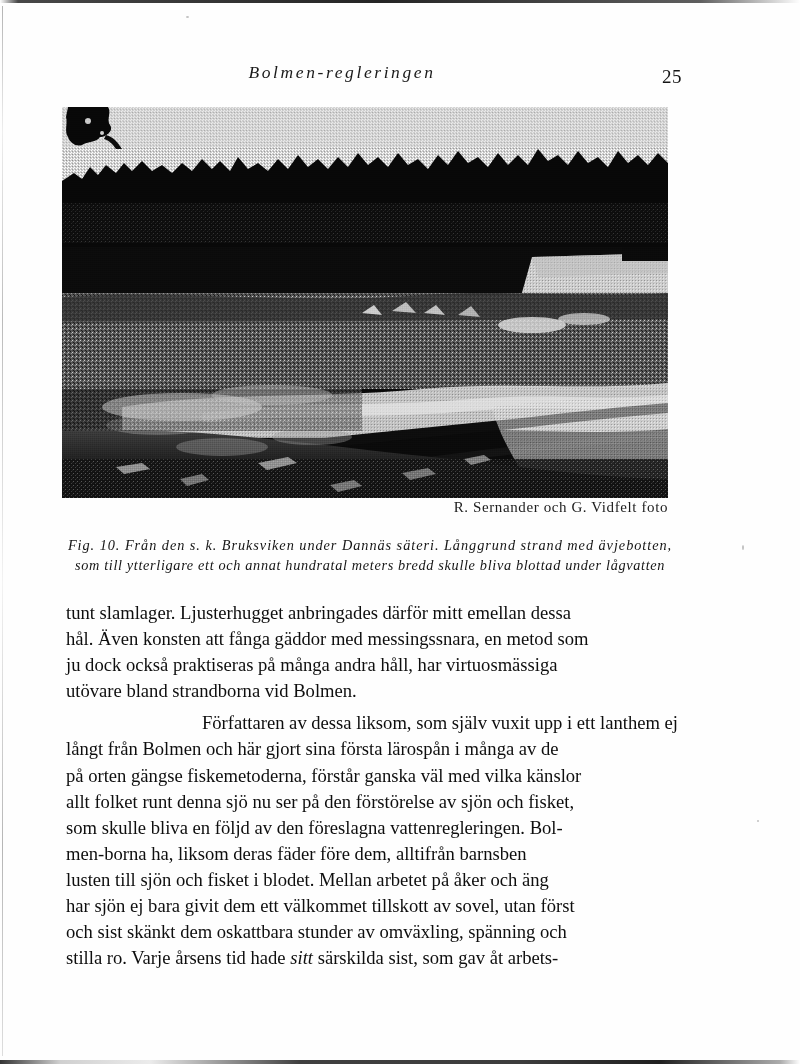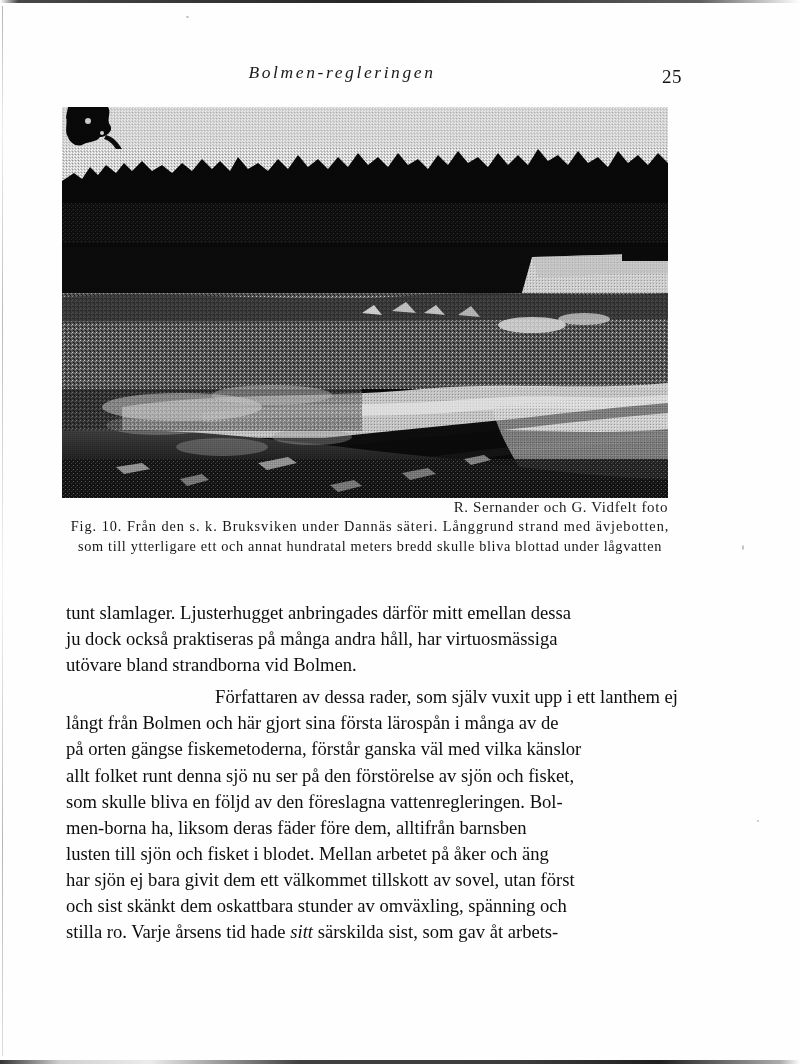--- a/index.html
+++ b/index.html
@@ -129,22 +129,23 @@
     text-align: right;
     font-size: 15px;
     letter-spacing: 0.6px;
     color: #1c1c1c;
   }
 
   
   .caption {
     position: absolute;
     left: 60px;
-    top: 516px;
+    top: 535px;
     width: 620px;
+    font-style: italic;
     font-size: 14.3px;
     line-height: 20px;
     color: #151515;
   }
   .caption-line {
     display: block;
     text-align: center;
     white-space: nowrap;
     letter-spacing: 0.35px;
   }
@@ -311,31 +312,34 @@
     <span class="caption-line l2">som till ytterligare ett och annat hundratal meters bredd skulle bliva blottad under lågvatten</span>
   </div>
 
   <div class="body-text">
 
     <p class="para">
       <span class="line justified">
         <span>tunt slamlager. Ljusterhugget anbringades därför mitt emellan dessa</span>
       </span>
       <span class="line justified">
+        <span>hål. Även konsten att fånga gäddor med messingssnara, en metod som</span>
+      </span>
+      <span class="line justified">
         <span>ju dock också praktiseras på många andra håll, har virtuosmässiga</span>
       </span>
       <span class="line">
         <span>utövare bland strandborna vid Bolmen.</span>
       </span>
     </p>
 
     <p class="para">
       <span class="line justified">
         <span class="indent"></span>
-        <span>Författaren av dessa rader, som själv vuxit upp i ett lanthem ej</span>
+        <span>Författaren av dessa liksom, som själv vuxit upp i ett lanthem ej</span>
       </span>
       <span class="line justified">
         <span>långt från Bolmen och här gjort sina första lärospån i många av de</span>
       </span>
       <span class="line justified">
         <span>på orten gängse fiskemetoderna, förstår ganska väl med vilka känslor</span>
       </span>
       <span class="line justified">
         <span>allt folket runt denna sjö nu ser på den förstörelse av sjön och fisket,</span>
       </span>

